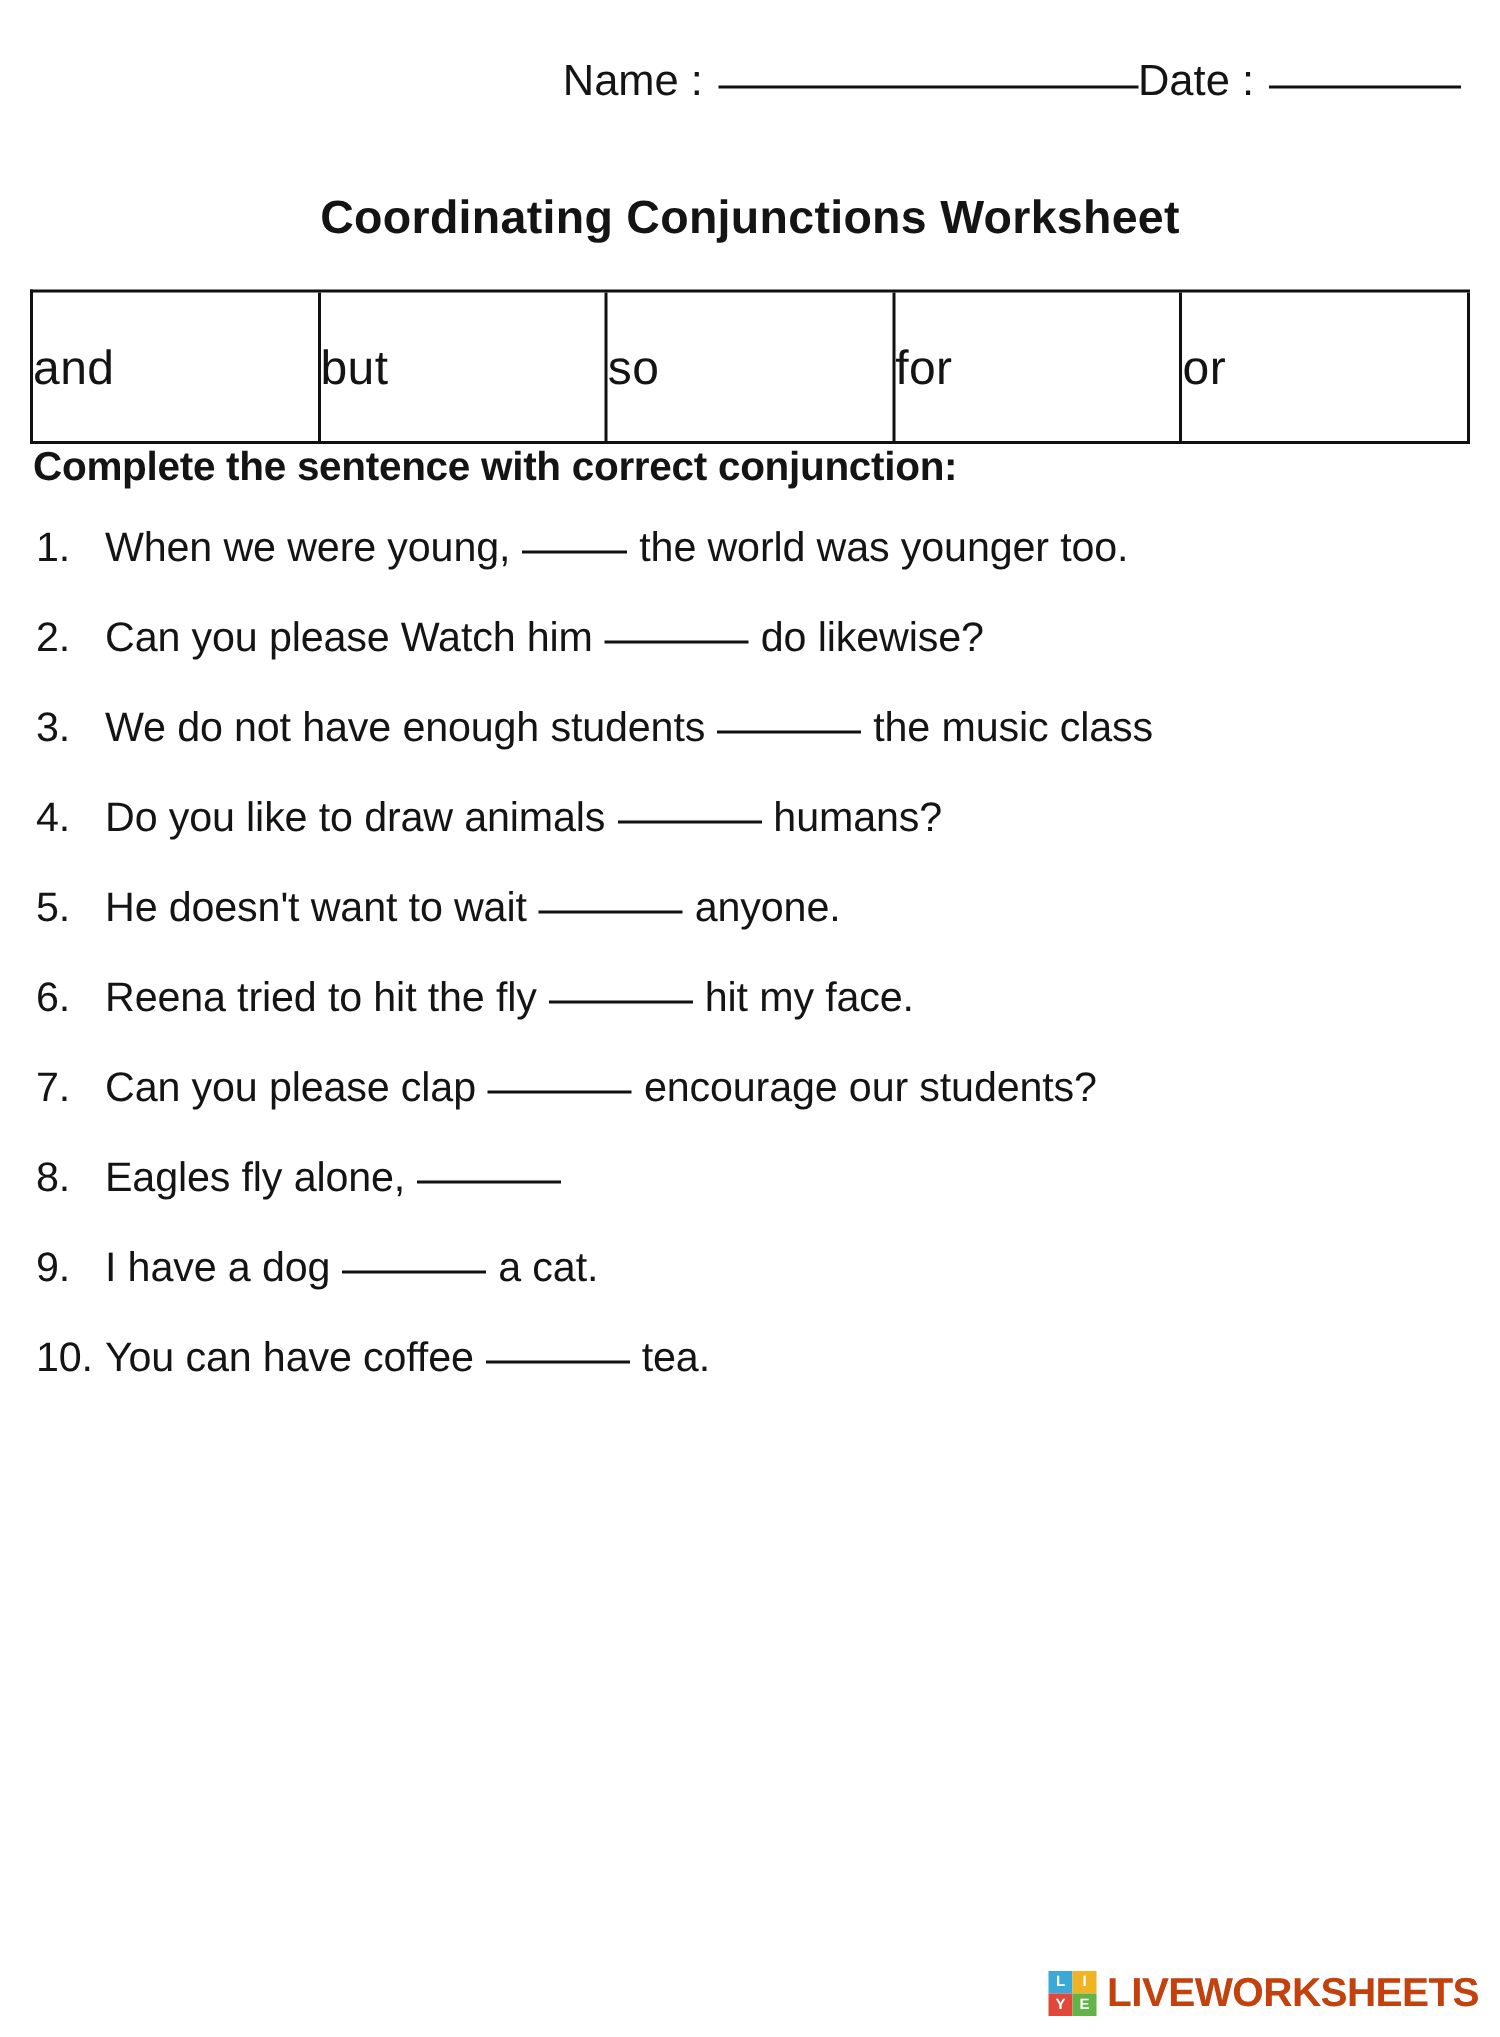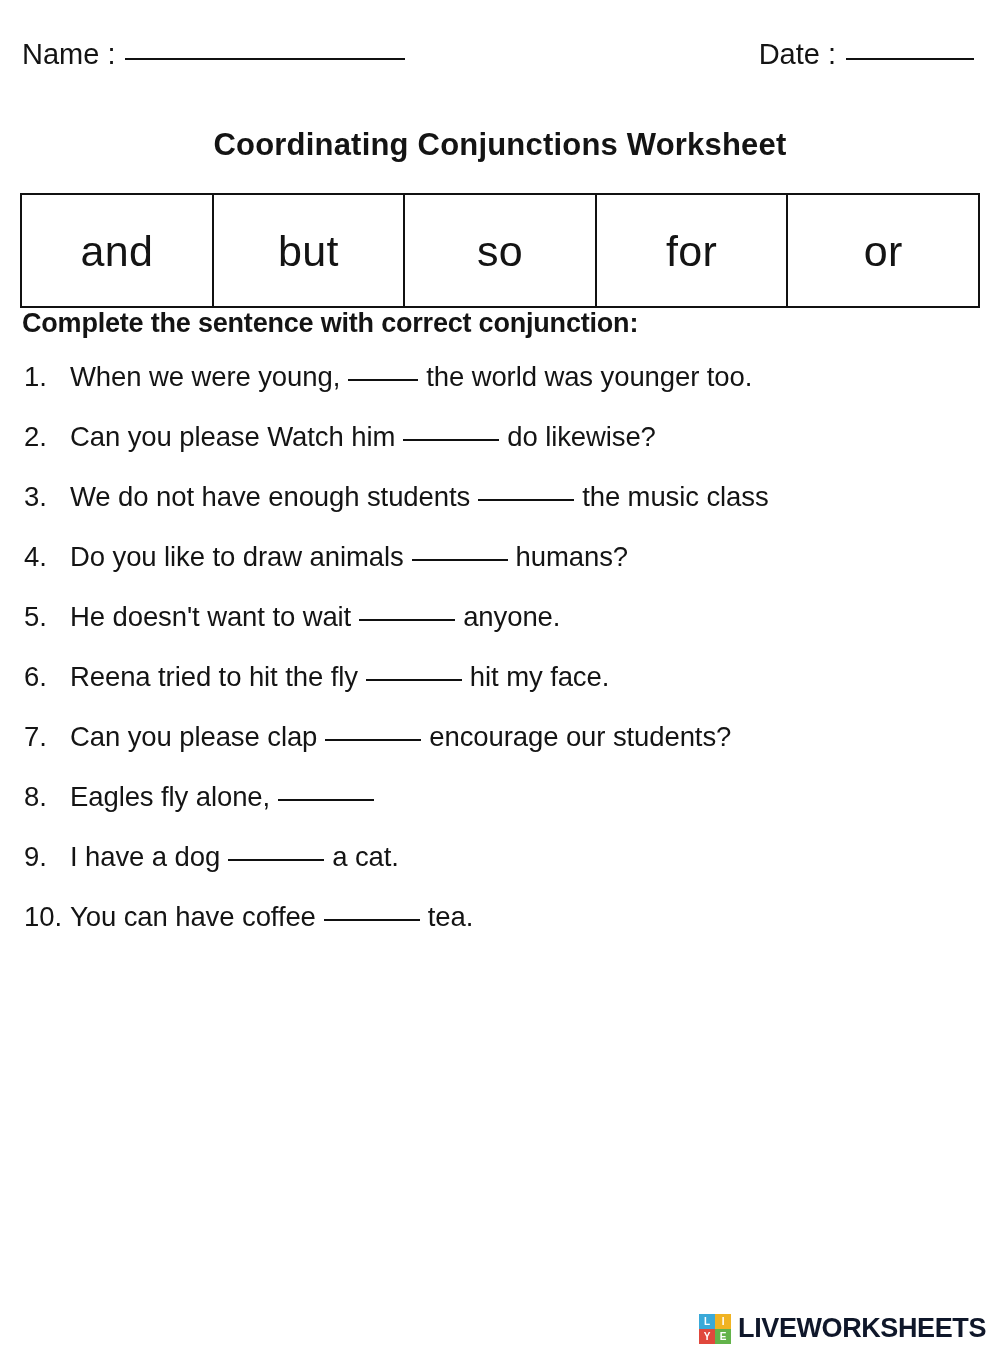--- a/index.html
+++ b/index.html
@@ -19,21 +19,21 @@
     position: relative;
     width: 1000px;
     height: 1358px;
     box-sizing: border-box;
     padding: 38px 20px 0 20px;
   }
 
   
   .header-row {
     display: flex;
-    justify-content: space-between;
+    justify-content: flex-end;
     align-items: baseline;
     font-size: 29px;
     padding: 0 6px 0 2px;
   }
   .field {
     display: flex;
     align-items: baseline;
     white-space: nowrap;
   }
   .field-label { font-size: 29px; }
@@ -61,22 +61,21 @@
     margin-top: 30px;
     display: flex;
     border: 2px solid #111;
     border-right: none;
     width: 100%;
     box-sizing: border-box;
   }
   .word-cell {
     flex: 1 1 0;
     border-right: 2px solid #111;
-    text-align: center;
-    font-size: 43px;
+    font-size: 32px;
     padding: 32px 0 30px 0;
     letter-spacing: .3px;
   }
 
   
   .instruction {
     font-size: 27px;
     font-weight: bold;
     padding-left: 2px;
     letter-spacing: -.2px;
@@ -134,21 +133,21 @@
     font-weight: bold;
     font-family: "Liberation Sans", sans-serif;
   }
   .lm1 { background: #3aa9d8; }
   .lm2 { background: #f0b323; }
   .lm3 { background: #e0483c; }
   .lm4 { background: #63b34a; }
   .logo-text {
     font-size: 27px;
     font-weight: bold;
-    color: #0f172a;
+    color: #c2410c;
     letter-spacing: -.4px;
   }
 </style>
 </head>
 <body>
 
 <div class="sheet">
 
   <div class="header-row">
     <div class="field">

